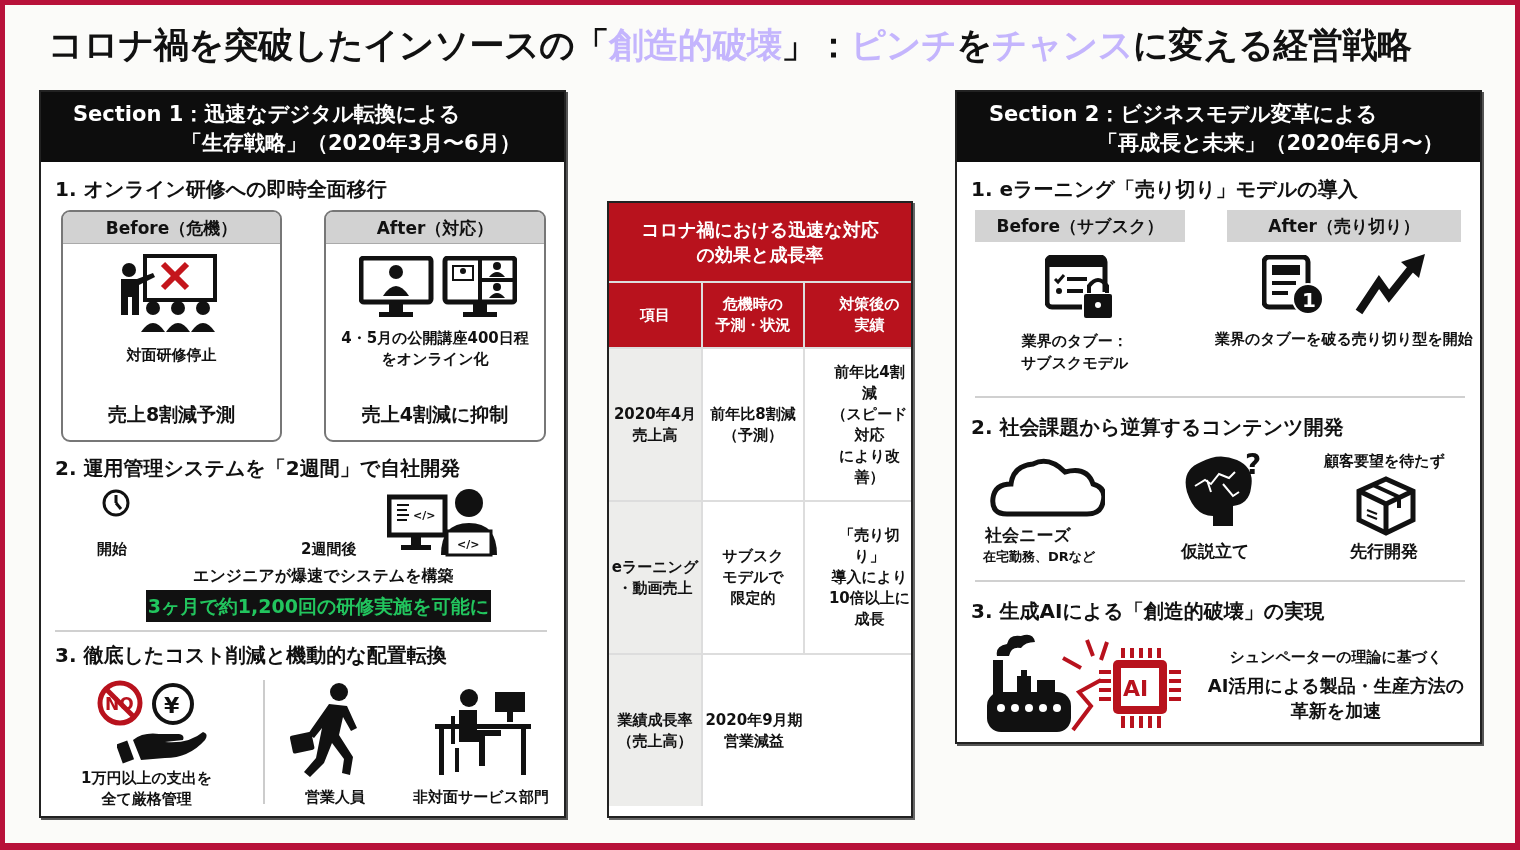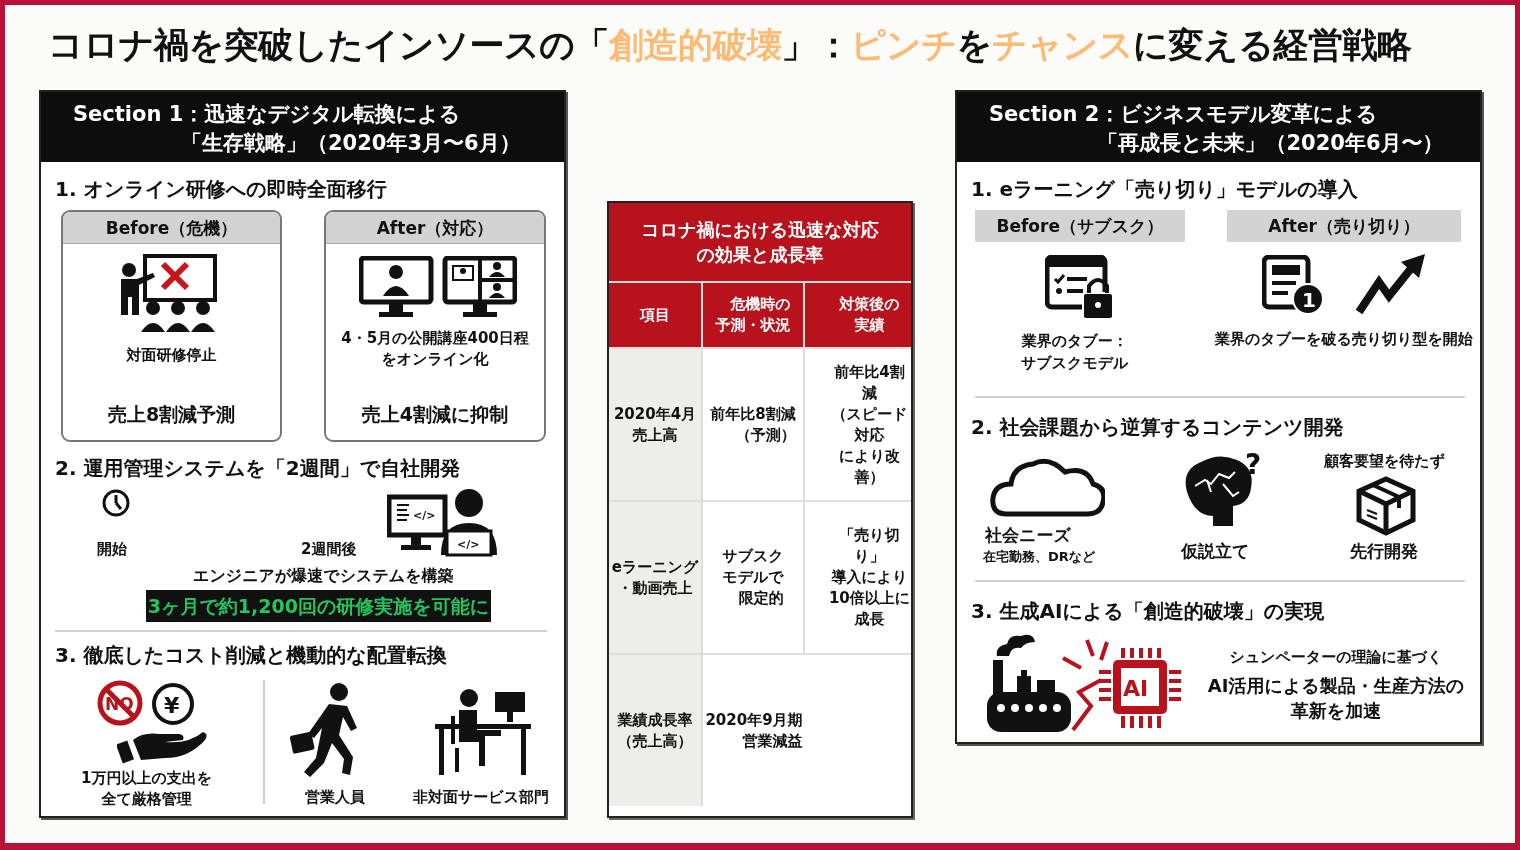--- a/index.html
+++ b/index.html
@@ -12,21 +12,21 @@
   }
   .canvas {
     position: absolute; left: 5px; top: 5px; width: 1510px; height: 838px;
     background: #fbfbf9;
   }
   .main-title {
     position: absolute; left: 48px; top: 22px; width: 1440px;
     font-size: 35px; font-weight: bold; letter-spacing: -0.5px; white-space: nowrap;
     color: #111;
   }
-  .main-title .red { color: #fdba74; }
+  .main-title .red { color: #c4b5fd; }
 
   
   .section {
     position: absolute; border: 2px solid #222; background: #fff;
     box-shadow: 2px 2px 0 #555;
   }
   .sec-header {
     background: #0d0d0d; color: #fff; font-weight: bold;
     font-size: 21px; line-height: 29px; padding: 8px 0 4px 32px;
   }
@@ -64,21 +64,21 @@
     background: #b8121d; color: #fff; font-weight: bold; font-size: 18px; line-height: 25px;
     text-align: center; height: 80px; padding-top: 14px; border-bottom: 2px solid #ddd;
   }
   .tbl-row { display: flex; border-bottom: 2px solid #ddd; }
   .tbl-row:last-child { border-bottom: none; }
   .tbl-cell {
     display: flex; align-items: center; justify-content: center; text-align: center;
     font-weight: bold; font-size: 15px; line-height: 21px; border-right: 2px solid #ddd;
   }
   .tbl-cell:last-child { border-right: none; }
-  .c1 { width: 94px; } .c2 { width: 102px; text-align: right; } .c3 { width: 106px; padding-left: 23px; }
+  .c1 { width: 94px; } .c2 { width: 102px; } .c3 { width: 106px; padding-left: 23px; }
   .thead .tbl-cell { background: #b8121d; color: #fff; height: 64px; }
   .tbody .c1 { background: #ededeb; }
   .tbody .tbl-cell { height: 151px; }
 
   
   .grey-tab {
     position: absolute; background: #d3d3d3; font-weight: bold; font-size: 17px; text-align: center;
     height: 32px; line-height: 32px;
   }
   svg { display: block; }

